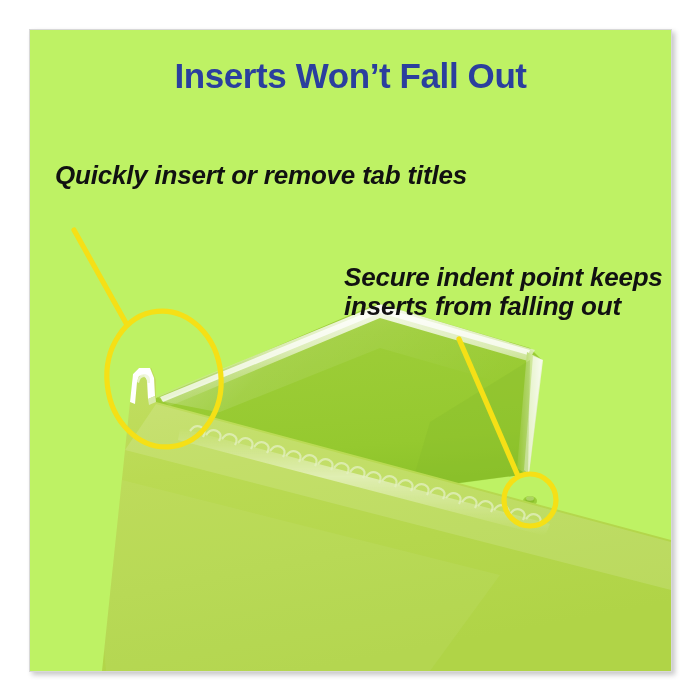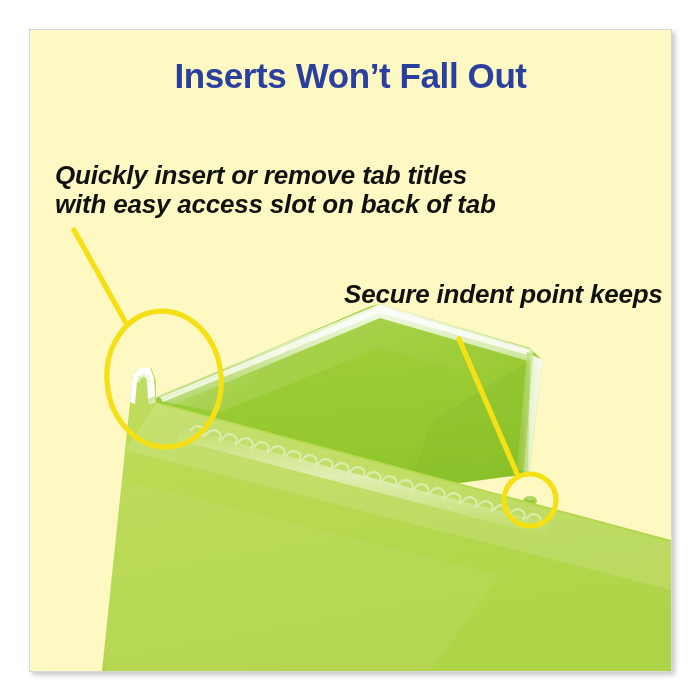--- a/index.html
+++ b/index.html
@@ -16,21 +16,21 @@
     font-family: "Liberation Sans", sans-serif;
   }
 
   
   #photo-frame {
     position: absolute;
     left: 29px;
     top: 29px;
     width: 643px;
     height: 643px;
-    background: #fef9c3;
+    background: #bef264;
     border: 1px solid #d8d8d8;
     box-shadow: 3px 3px 5px rgba(0,0,0,0.22);
     overflow: hidden;
     box-sizing: border-box;
   }
 
   
   #headline {
     position: absolute;
     left: 0;
@@ -49,21 +49,21 @@
     position: absolute;
     font-style: italic;
     font-weight: bold;
     color: #111111;
     font-size: 26px;
     line-height: 29px;
     letter-spacing: -0.2px;
     white-space: nowrap;
   }
   #caption-left  { left: 25px;  top: 131px; }
-  #caption-right { left: 314px; top: 250px; }
+  #caption-right { left: 314px; top: 233px; }
 
   
   #photo {
     position: absolute;
     left: 0; top: 0;
     width: 641px;
     height: 641px;
   }
   #photo svg { display: block; }
 
@@ -238,25 +238,25 @@
             <path d="M118,369 L125,366 L126,372 L119,375 Z" fill="#dcecb6" opacity="0.9"></path>
             <path d="M107,352 q2,-9 8,-8 q6,1 5,9 l-3,0 q0,-6 -3,-6 q-4,0 -5,6 Z" fill="#eef6dc" opacity="0.85"></path>
           </g>
 
         </g>
       </svg>
     </div>
 
     <div class="caption" id="caption-left">
       <div>Quickly insert or remove tab titles</div>
-      <div>with easy access slot on back of tab</div>
     </div>
 
     <div class="caption" id="caption-right">
       <div>Secure indent point keeps</div>
+      <div>inserts from falling out</div>
     </div>
 
     <div id="callouts">
       <svg width="641" height="641" viewBox="0 0 641 641" xmlns="http://www.w3.org/2000/svg">
 
         <g>
           <path d="M44,200 L96,293" stroke="#f5e016" stroke-width="5.2" fill="none" stroke-linecap="round"></path>
           <ellipse cx="134" cy="349" rx="57" ry="68" transform="rotate(-6 134 349)" stroke="#f5e016" stroke-width="5.2" fill="none"></ellipse>
         </g>
 

